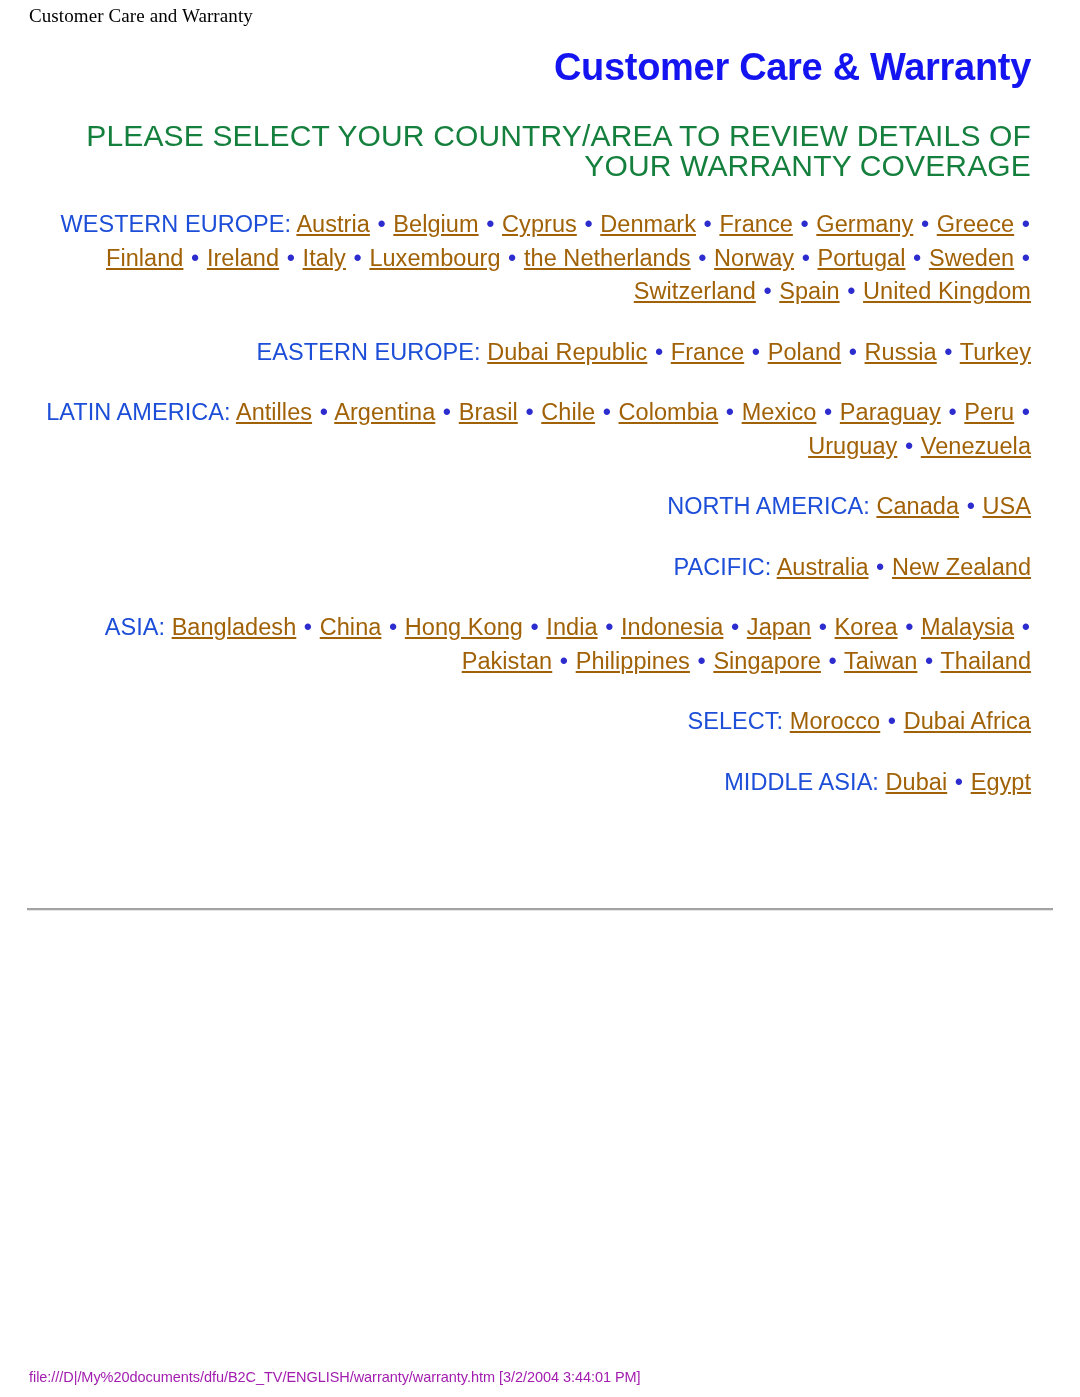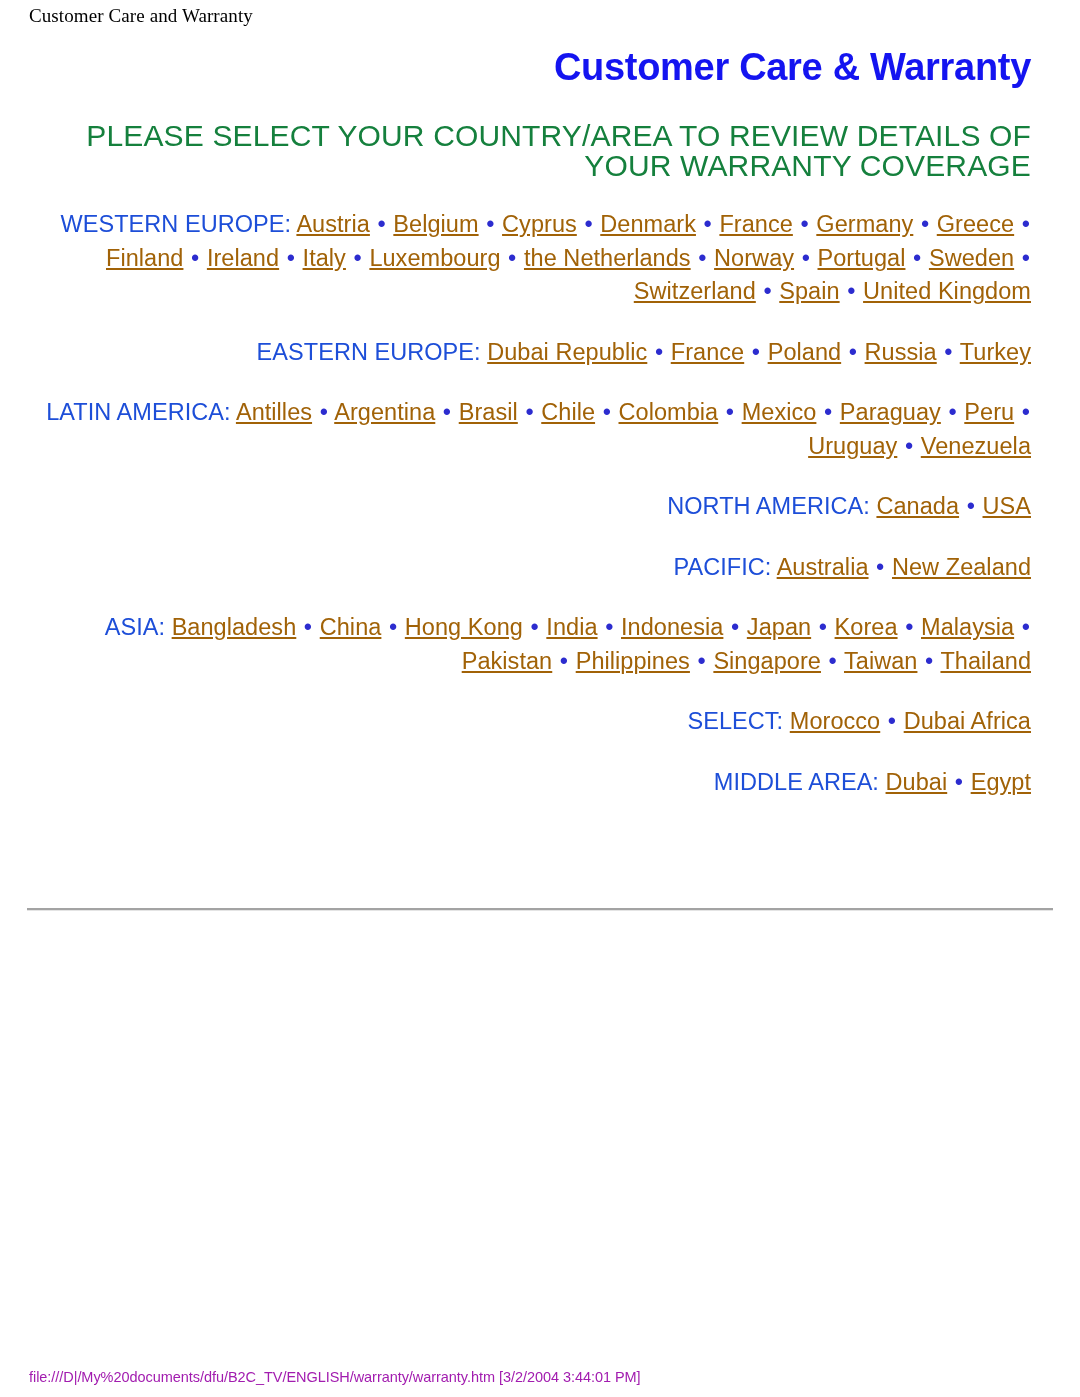--- a/index.html
+++ b/index.html
@@ -117,20 +117,20 @@
   <div class="subtitle">PLEASE SELECT YOUR COUNTRY/AREA TO REVIEW DETAILS OF YOUR WARRANTY COVERAGE</div>
 
   <div id="regions-container">
       <div class="region-block"><span class="region-label">WESTERN EUROPE:</span><span class="region-links"> <a href="#">Austria</a><span class="sep"> •</span> <a href="#">Belgium</a><span class="sep"> •</span> <a href="#">Cyprus</a><span class="sep"> •</span> <a href="#">Denmark</a><span class="sep"> •</span> <a href="#">France</a><span class="sep"> •</span> <a href="#">Germany</a><span class="sep"> •</span> <a href="#">Greece</a><span class="sep"> •</span> <a href="#">Finland</a><span class="sep"> •</span> <a href="#">Ireland</a><span class="sep"> •</span> <a href="#">Italy</a><span class="sep"> •</span> <a href="#">Luxembourg</a><span class="sep"> •</span> <a href="#">the Netherlands</a><span class="sep"> •</span> <a href="#">Norway</a><span class="sep"> •</span> <a href="#">Portugal</a><span class="sep"> •</span> <a href="#">Sweden</a><span class="sep"> •</span> <a href="#">Switzerland</a><span class="sep"> •</span> <a href="#">Spain</a><span class="sep"> •</span> <a href="#">United Kingdom</a></span></div>
       <div class="region-block"><span class="region-label">EASTERN EUROPE:</span><span class="region-links"> <a href="#">Dubai Republic</a><span class="sep"> •</span> <a href="#">France</a><span class="sep"> •</span> <a href="#">Poland</a><span class="sep"> •</span> <a href="#">Russia</a><span class="sep"> •</span> <a href="#">Turkey</a></span></div>
       <div class="region-block"><span class="region-label">LATIN AMERICA:</span><span class="region-links"> <a href="#">Antilles</a><span class="sep"> •</span> <a href="#">Argentina</a><span class="sep"> •</span> <a href="#">Brasil</a><span class="sep"> •</span> <a href="#">Chile</a><span class="sep"> •</span> <a href="#">Colombia</a><span class="sep"> •</span> <a href="#">Mexico</a><span class="sep"> •</span> <a href="#">Paraguay</a><span class="sep"> •</span> <a href="#">Peru</a><span class="sep"> •</span> <a href="#">Uruguay</a><span class="sep"> •</span> <a href="#">Venezuela</a></span></div>
       <div class="region-block"><span class="region-label">NORTH AMERICA:</span><span class="region-links"> <a href="#">Canada</a><span class="sep"> •</span> <a href="#">USA</a></span></div>
       <div class="region-block"><span class="region-label">PACIFIC:</span><span class="region-links"> <a href="#">Australia</a><span class="sep"> •</span> <a href="#">New Zealand</a></span></div>
       <div class="region-block"><span class="region-label">ASIA:</span><span class="region-links"> <a href="#">Bangladesh</a><span class="sep"> •</span> <a href="#">China</a><span class="sep"> •</span> <a href="#">Hong Kong</a><span class="sep"> •</span> <a href="#">India</a><span class="sep"> •</span> <a href="#">Indonesia</a><span class="sep"> •</span> <a href="#">Japan</a><span class="sep"> •</span> <a href="#">Korea</a><span class="sep"> •</span> <a href="#">Malaysia</a><span class="sep"> •</span> <a href="#">Pakistan</a><span class="sep"> •</span> <a href="#">Philippines</a><span class="sep"> •</span> <a href="#">Singapore</a><span class="sep"> •</span> <a href="#">Taiwan</a><span class="sep"> •</span> <a href="#">Thailand</a></span></div>
       <div class="region-block"><span class="region-label">SELECT:</span><span class="region-links"> <a href="#">Morocco</a><span class="sep"> •</span> <a href="#">Dubai Africa</a></span></div>
-      <div class="region-block"><span class="region-label">MIDDLE AREA:</span><span class="region-links"> <a href="#">Dubai</a><span class="sep"> •</span> <a href="#">Egypt</a></span></div>
+      <div class="region-block"><span class="region-label">MIDDLE ASIA:</span><span class="region-links"> <a href="#">Dubai</a><span class="sep"> •</span> <a href="#">Egypt</a></span></div>
     </div>
 
 </div>
 
 <hr class="rule">
 
 <div class="page-footer">file:///D|/My%20documents/dfu/B2C_TV/ENGLISH/warranty/warranty.htm [3/2/2004 3:44:01 PM]</div>
 
 </body></html>

